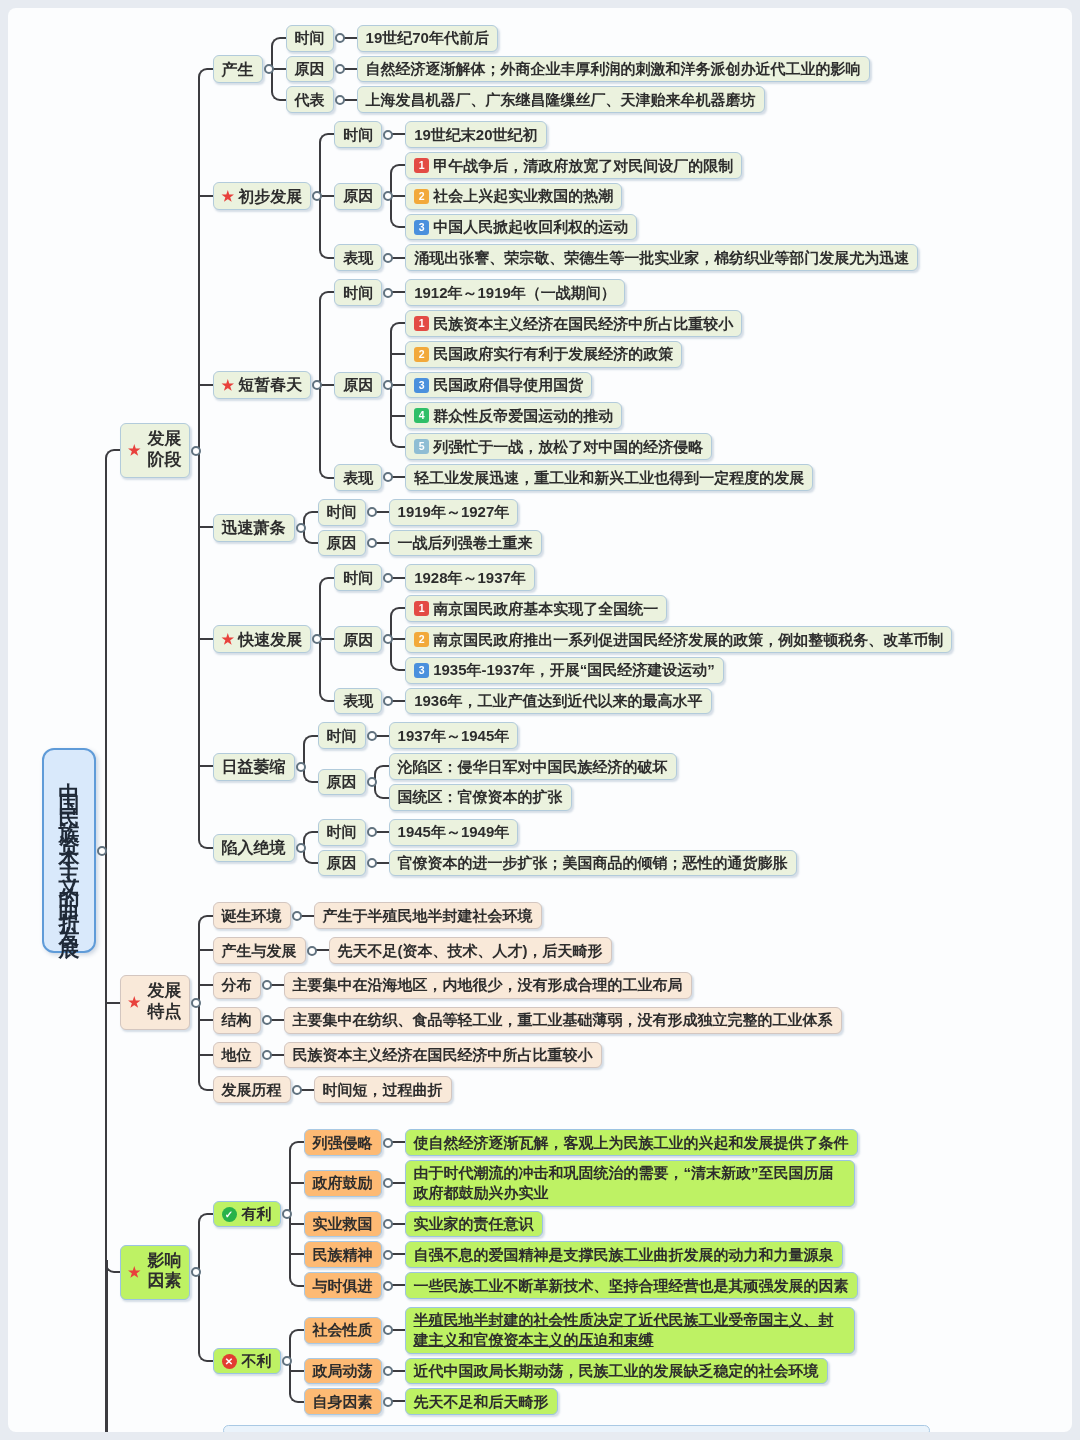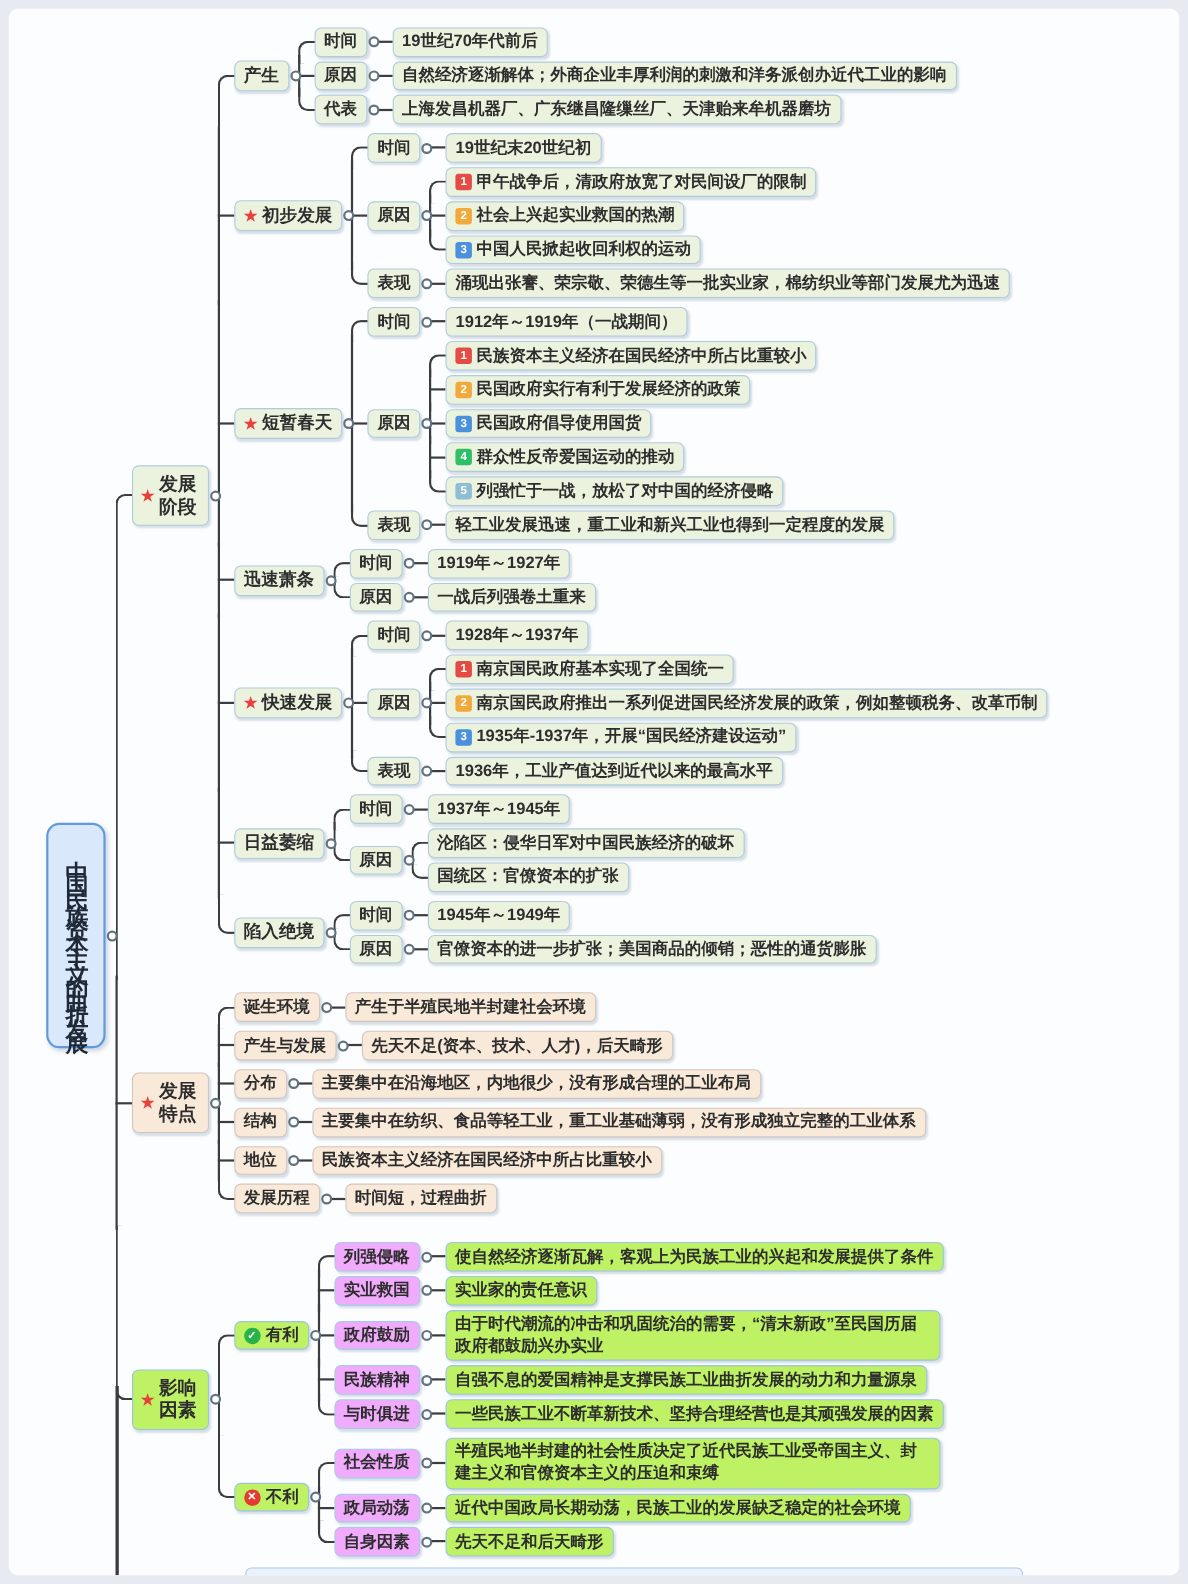--- a/index.html
+++ b/index.html
@@ -25,23 +25,23 @@
   .tc.d0>.tn:first-child::before{top:calc(50% - 1.25px);bottom:-15px;}
   .tc.d0>.tn:last-child::before{top:-15px;bottom:calc(50% - 1.25px);}
 
   
   .box{position:relative;display:flex;align-items:center;border:1.6px solid #b2cbdb;border-radius:6px;
        padding:2.5px 8px;font-weight:bold;color:#2d2d2d;font-size:15px;line-height:1.32;
        white-space:nowrap;box-shadow:1.5px 2px 2px rgba(110,140,170,.28);background:#ebf2de;flex:none;z-index:1;}
   .v-green{background:#ebf2de;border-color:#b2cbdb;}
   .v-peach{background:#f9e9d9;border-color:#d3c6c0;}
   .v-blue{background:#bef264;border-color:#9cc3e2;}
-  .v-white{background:#f0abfc;border-color:#a9c9e4;}
+  .v-white{background:#fdba74;border-color:#a9c9e4;}
   .k-branch{font-size:17px;line-height:1.2;padding:6px 7px;}
-  .k-branch .txt{white-space:normal;width:37px;text-align:left;}
+  .k-branch .txt{white-space:normal;width:37px;text-align:right;font-family:Liberation Mono, monospace;}
   .k-stage{font-size:16px;}
   .wrap{white-space:normal;}
 
   .txt{white-space:inherit;}
   .star{color:#e8413c;margin-right:4px;font-size:14px;flex:none;}
   .dot{flex:none;width:6px;height:6px;border:2px solid #61727f;border-radius:50%;background:#fff;margin-left:1px;margin-right:-3px;position:relative;z-index:2;}
   .ic{flex:none;width:15px;height:15px;border-radius:50%;color:#fff;font-size:10px;line-height:15px;text-align:center;margin-right:5px;font-weight:bold;}
   .ic.check{background:#27b24a;}
   .ic.cross{background:#e23c32;}
   .bdg{flex:none;width:15px;height:15px;border-radius:3px;color:#fff;font-size:10.5px;line-height:15px;text-align:center;margin-right:4px;font-weight:bold;}
@@ -537,40 +537,40 @@
                   <div class="tc d3">
                     <div class="tn">
                       <div class="box v-blue">
                         <span class="txt">使自然经济逐渐瓦解，客观上为民族工业的兴起和发展提供了条件</span>
                       </div>
                     </div>
                   </div>
                 </div>
                 <div class="tn">
                   <div class="box v-white">
+                    <span class="txt">政府鼓励</span>
+                  </div>
+                  <span class="dot"></span>
+                  <div class="tc d3">
+                    <div class="tn">
+                      <div class="box v-blue wrap" style="max-width: 432px;">
+                        <span class="txt">由于时代潮流的冲击和巩固统治的需要，“清末新政”至民国历届政府都鼓励兴办实业</span>
+                      </div>
+                    </div>
+                  </div>
+                </div>
+                <div class="tn">
+                  <div class="box v-white">
                     <span class="txt">实业救国</span>
                   </div>
                   <span class="dot"></span>
                   <div class="tc d3">
                     <div class="tn">
                       <div class="box v-blue">
                         <span class="txt">实业家的责任意识</span>
-                      </div>
-                    </div>
-                  </div>
-                </div>
-                <div class="tn">
-                  <div class="box v-white">
-                    <span class="txt">政府鼓励</span>
-                  </div>
-                  <span class="dot"></span>
-                  <div class="tc d3">
-                    <div class="tn">
-                      <div class="box v-blue wrap" style="max-width: 432px;">
-                        <span class="txt">由于时代潮流的冲击和巩固统治的需要，“清末新政”至民国历届政府都鼓励兴办实业</span>
                       </div>
                     </div>
                   </div>
                 </div>
                 <div class="tn">
                   <div class="box v-white">
                     <span class="txt">民族精神</span>
                   </div>
                   <span class="dot"></span>
                   <div class="tc d3">
@@ -603,21 +603,21 @@
               </div>
               <span class="dot"></span>
               <div class="tc d2">
                 <div class="tn">
                   <div class="box v-white">
                     <span class="txt">社会性质</span>
                   </div>
                   <span class="dot"></span>
                   <div class="tc d3">
                     <div class="tn">
-                      <div class="box v-blue wrap" style="max-width: 432px;">
+                      <div class="box v-blue wrap" style="max-width: 432px; text-decoration: underline;">
                         <span class="txt">半殖民地半封建的社会性质决定了近代民族工业受帝国主义、封建主义和官僚资本主义的压迫和束缚</span>
                       </div>
                     </div>
                   </div>
                 </div>
                 <div class="tn">
                   <div class="box v-white">
                     <span class="txt">政局动荡</span>
                   </div>
                   <span class="dot"></span>

